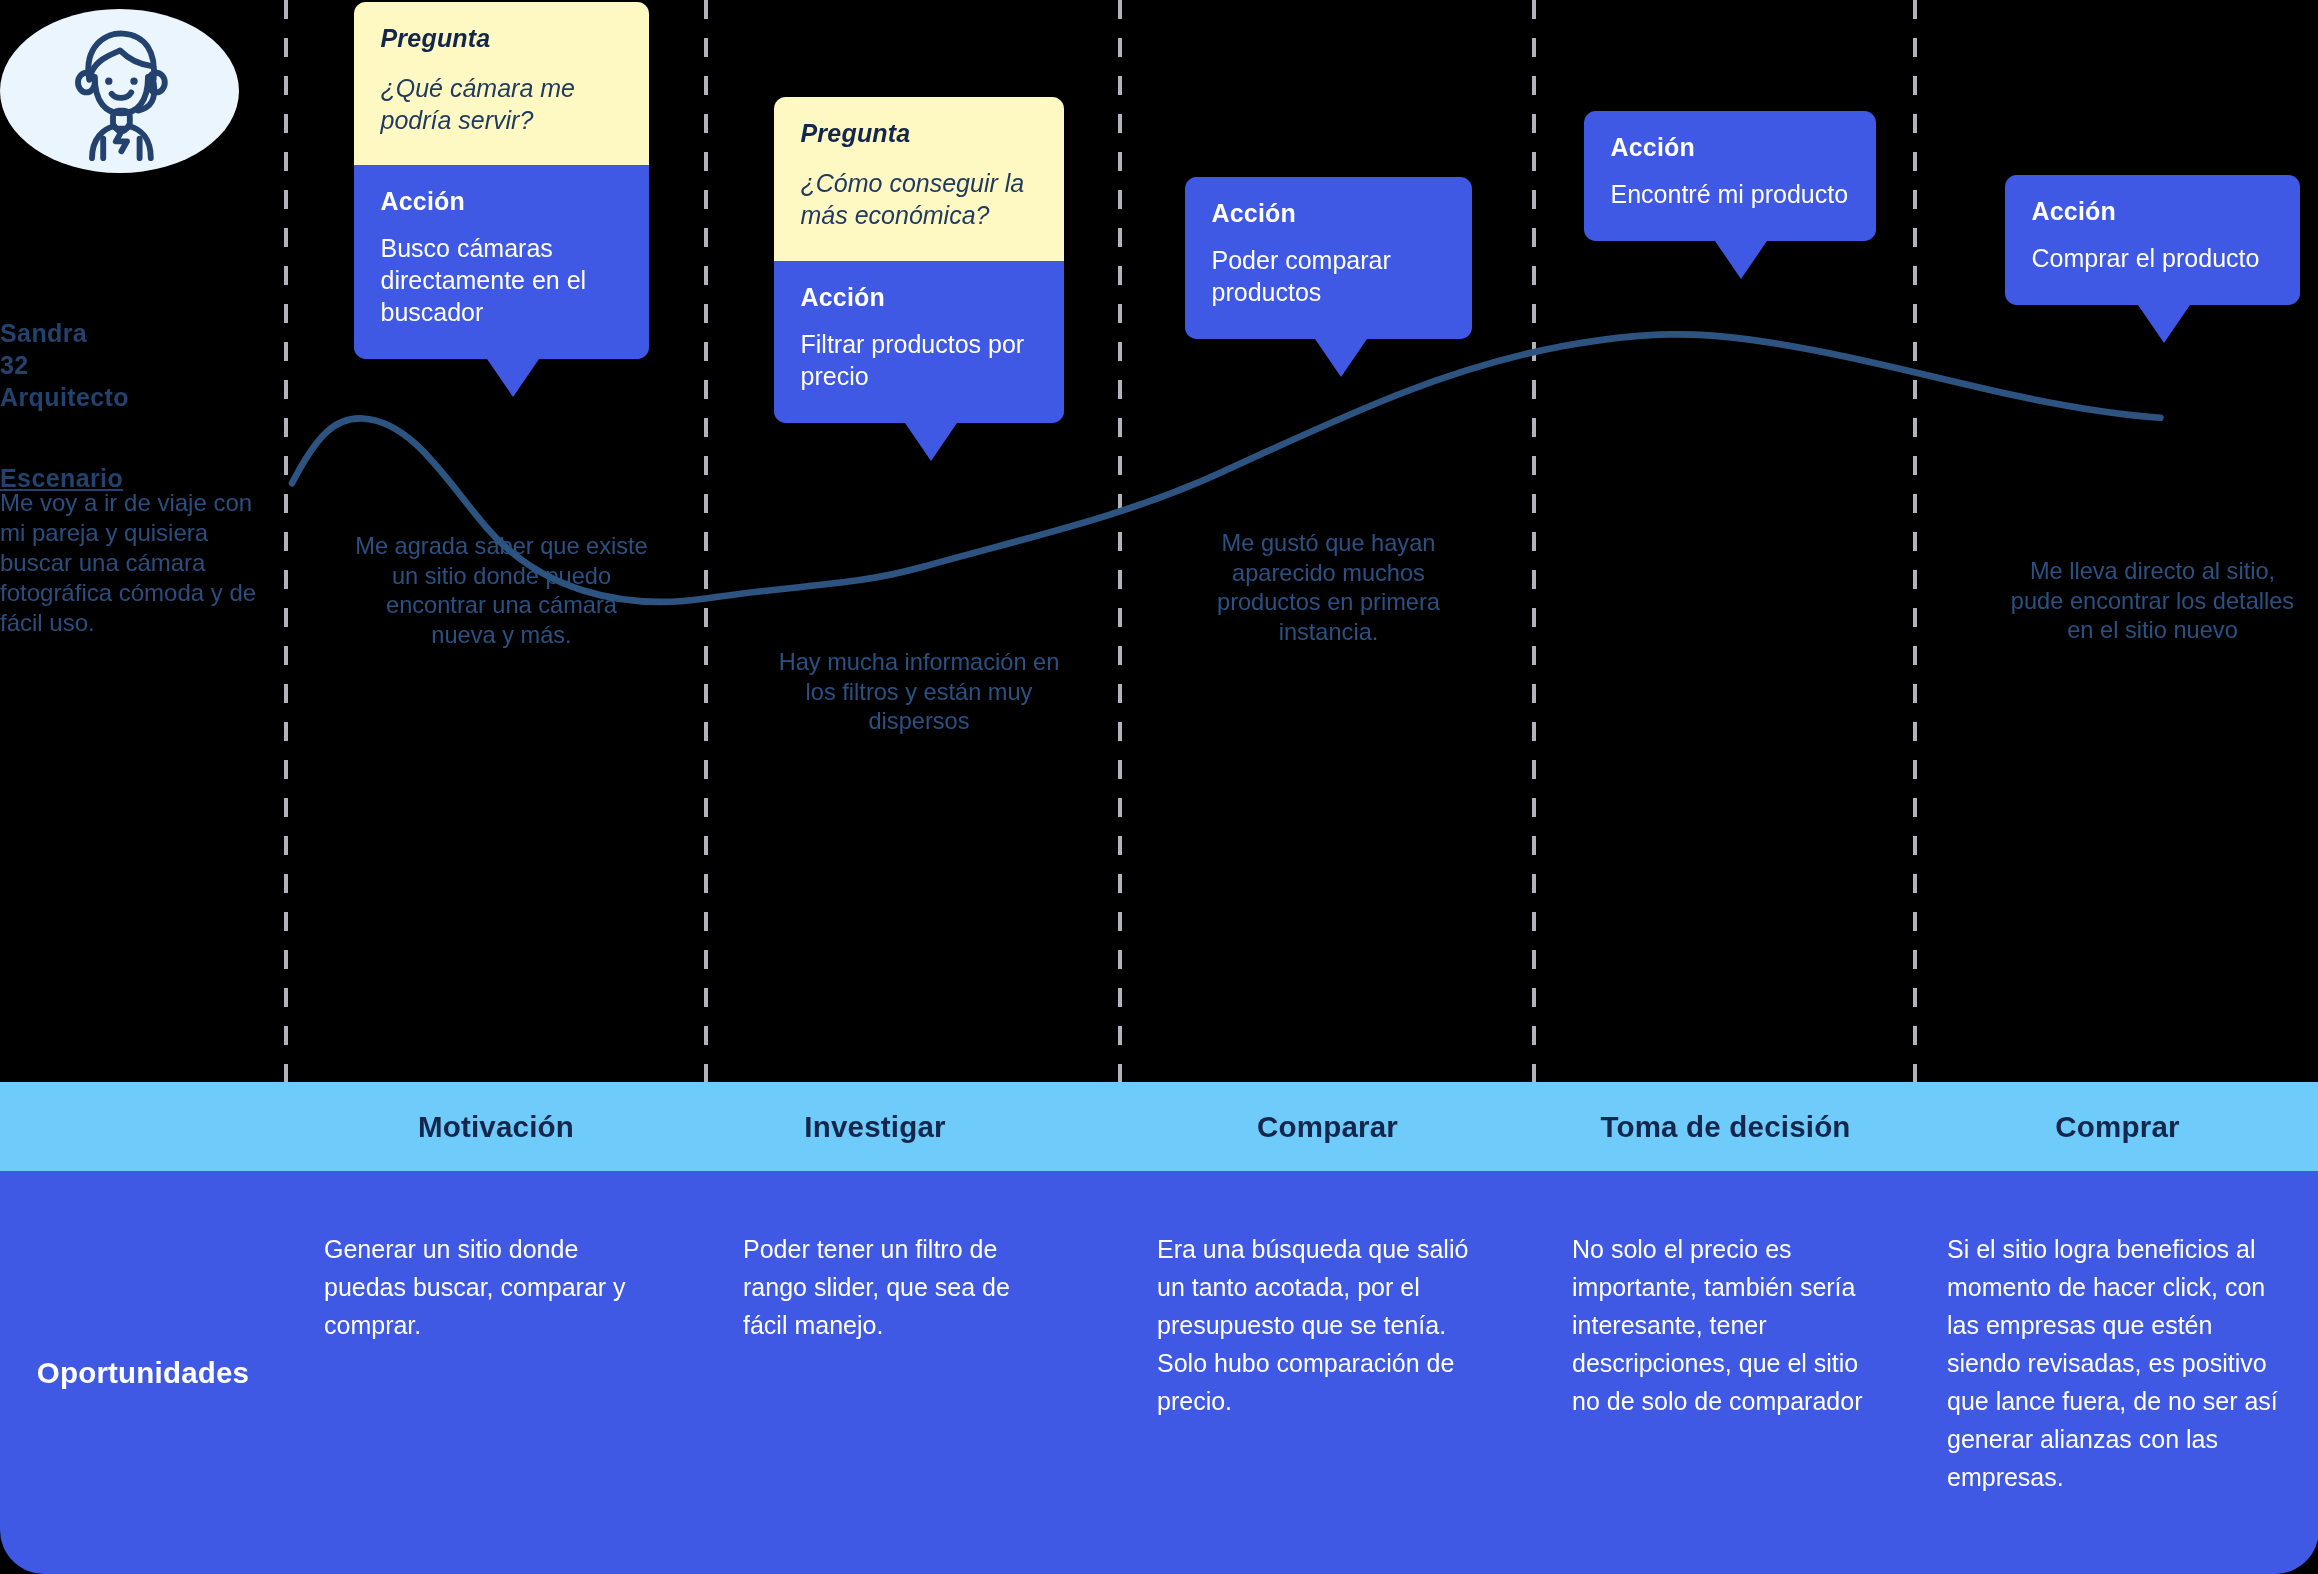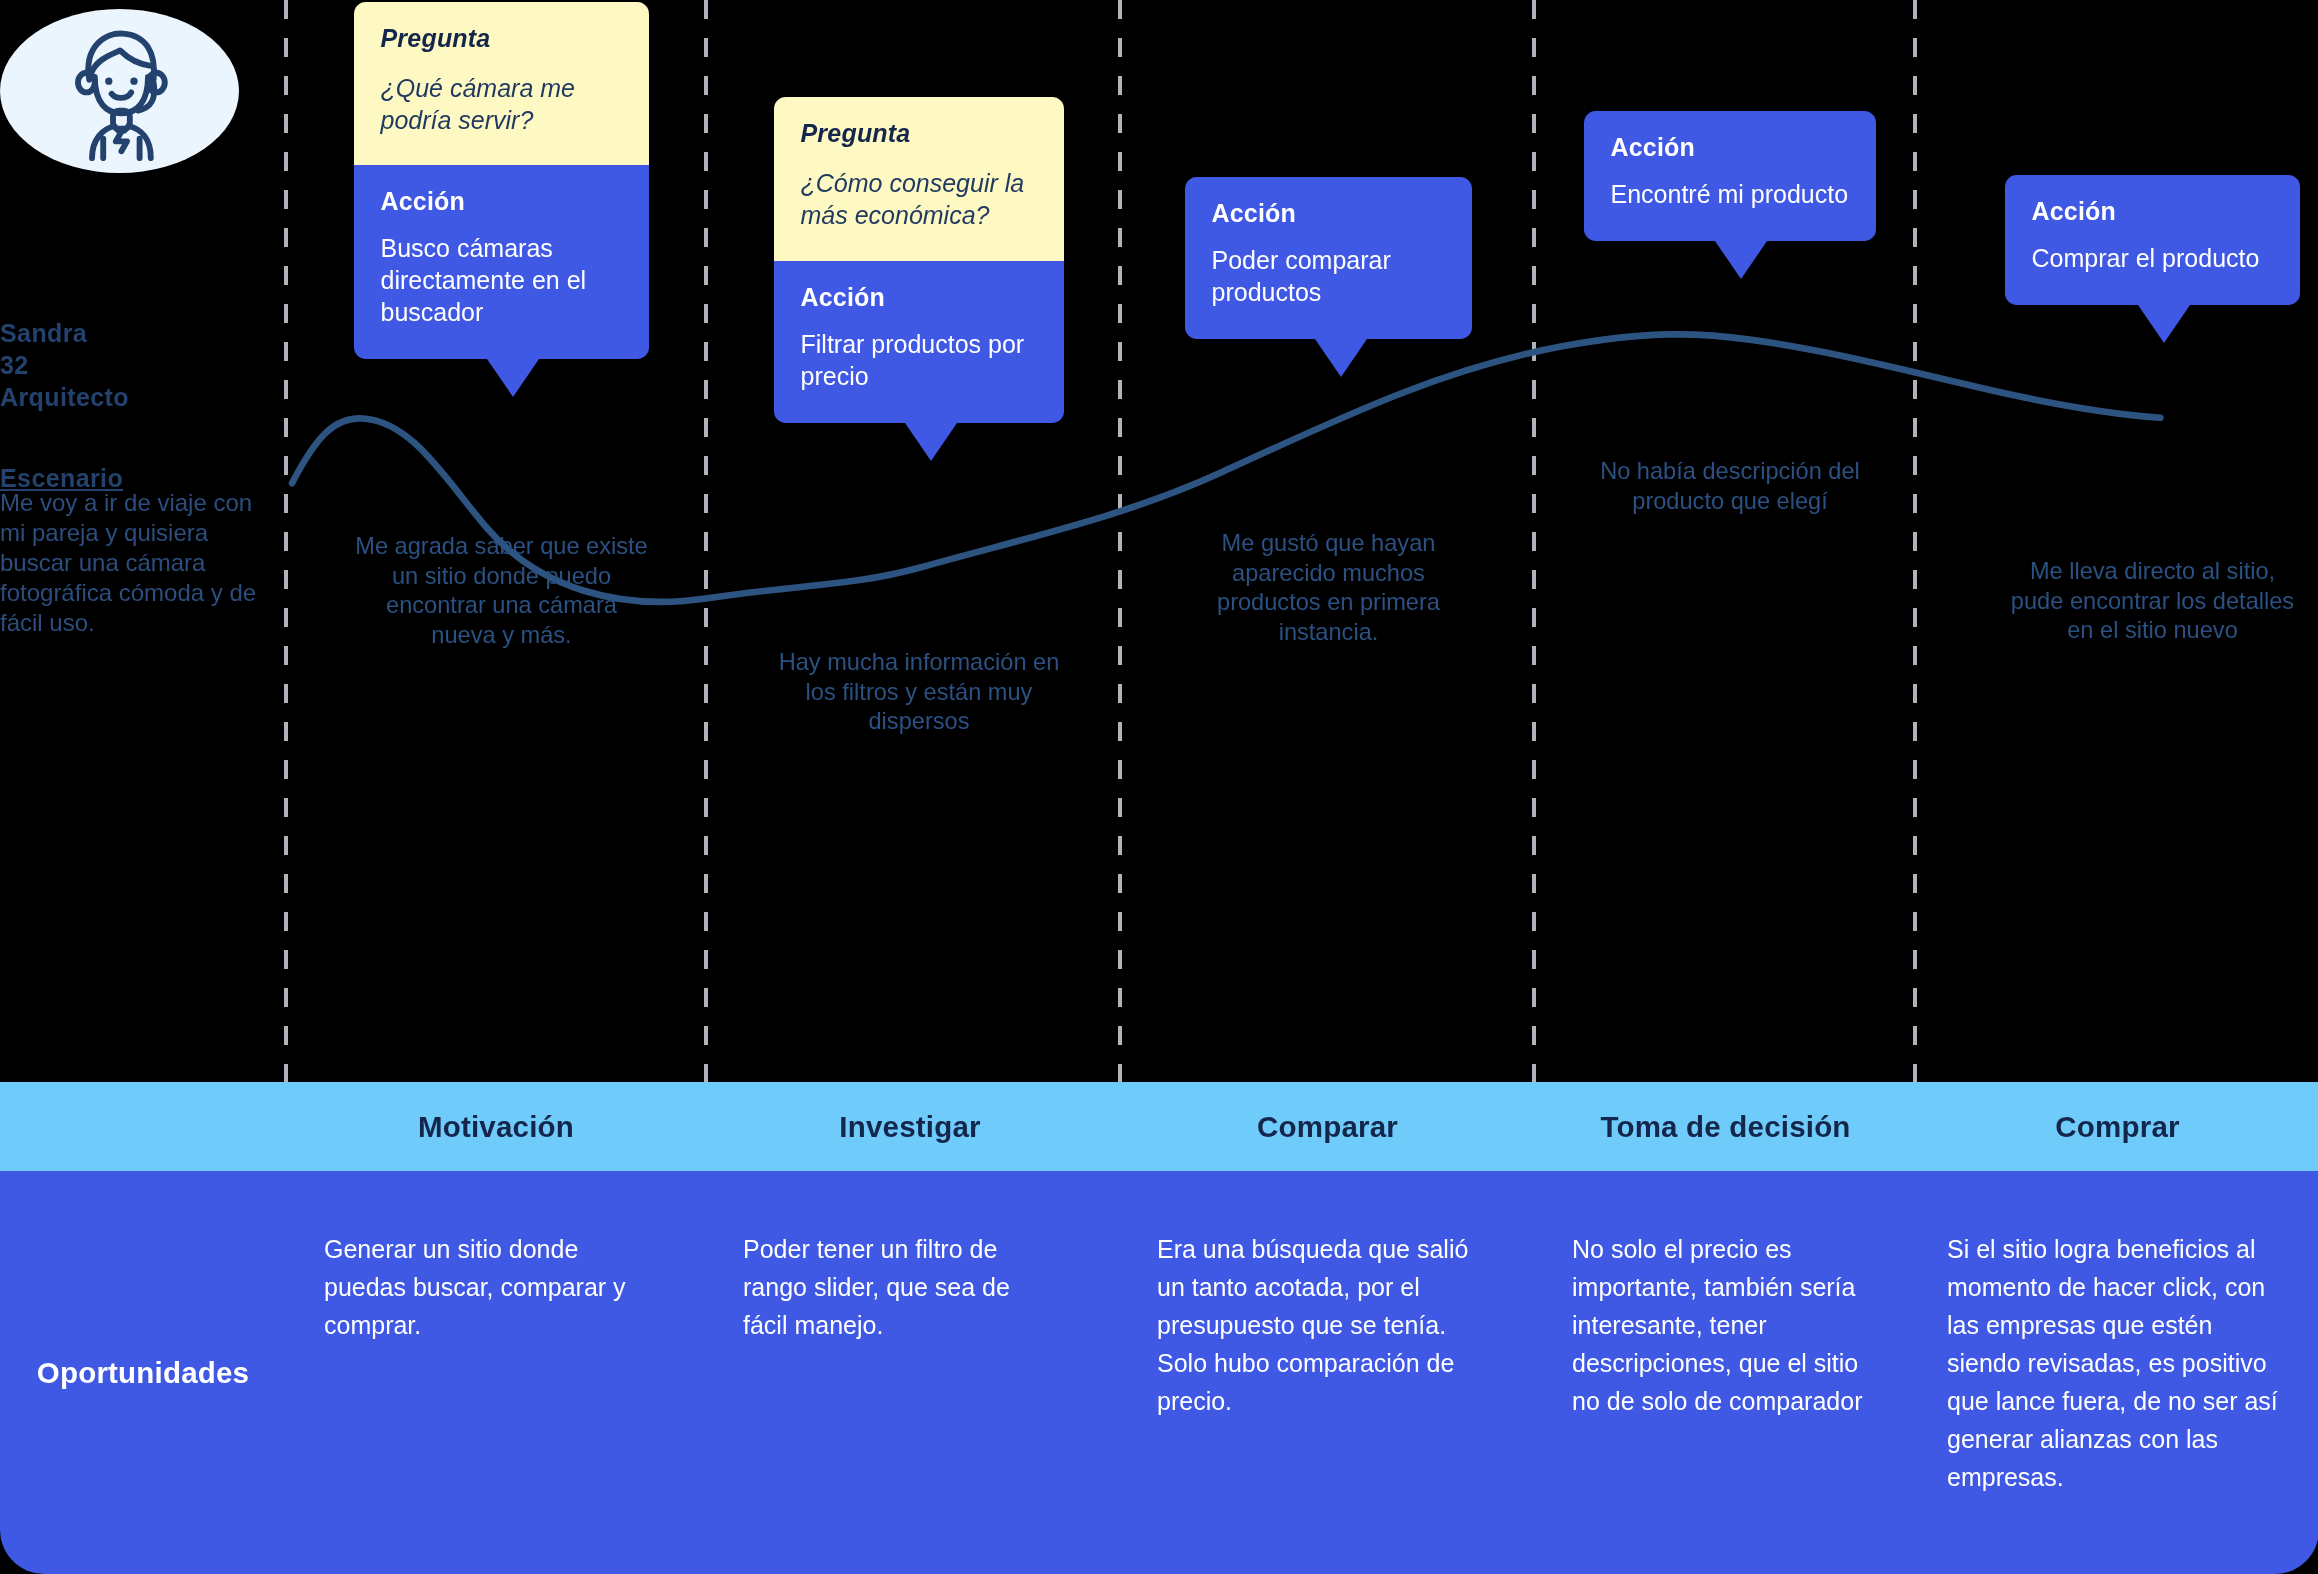--- a/index.html
+++ b/index.html
@@ -157,36 +157,35 @@
 
   <div class="card" style="left:1584px;top:111px;width:292px;">
     <div class="body">
       <div class="a">
         <div class="lbl">Acción</div>
         <div class="txt">Encontré mi producto</div>
       </div>
     </div>
     <div class="tail" style="left:131px;top:100%;"></div>
   </div>
-  <div class="feel" style="left:1584px;top:457px;width:292px;">No había descripción del producto que elegí</div>
 
   <div class="card" style="left:2005px;top:175px;width:295px;">
     <div class="body">
       <div class="a">
         <div class="lbl">Acción</div>
         <div class="txt">Comprar el producto</div>
       </div>
     </div>
     <div class="tail" style="left:133px;top:100%;"></div>
   </div>
   <div class="feel" style="left:2005px;top:529px;width:295px;margin-top:28px;">Me lleva directo al sitio, pude encontrar los detalles en el sitio nuevo</div>
 
   <div id="stages">
     <div class="st" style="left:286px;width:420px;">Motivación</div>
-    <div class="st" style="left:703px;width:414px;text-align:center;">Investigar</div>
+    <div class="st" style="left:668px;width:414px;text-align:center;">Investigar</div>
     <div class="st" style="left:1120px;width:415px;">Comparar</div>
     <div class="st" style="left:1535px;width:381px;">Toma de decisión</div>
     <div class="st" style="left:1916px;width:403px;">Comprar</div>
   </div>
 
   <div id="opps">
     <div class="olabel">Oportunidades</div>
     <div class="otxt" style="left:324px;top:59px;width:309px;">Generar un sitio donde puedas buscar, comparar y comprar.</div>
     <div class="otxt" style="left:743px;top:59px;width:309px;">Poder tener un filtro de rango slider, que sea de fácil manejo.</div>
     <div class="otxt" style="left:1157px;top:59px;width:317px;">Era una búsqueda que salió un tanto acotada, por el presupuesto que se tenía. Solo hubo comparación de precio.</div>

